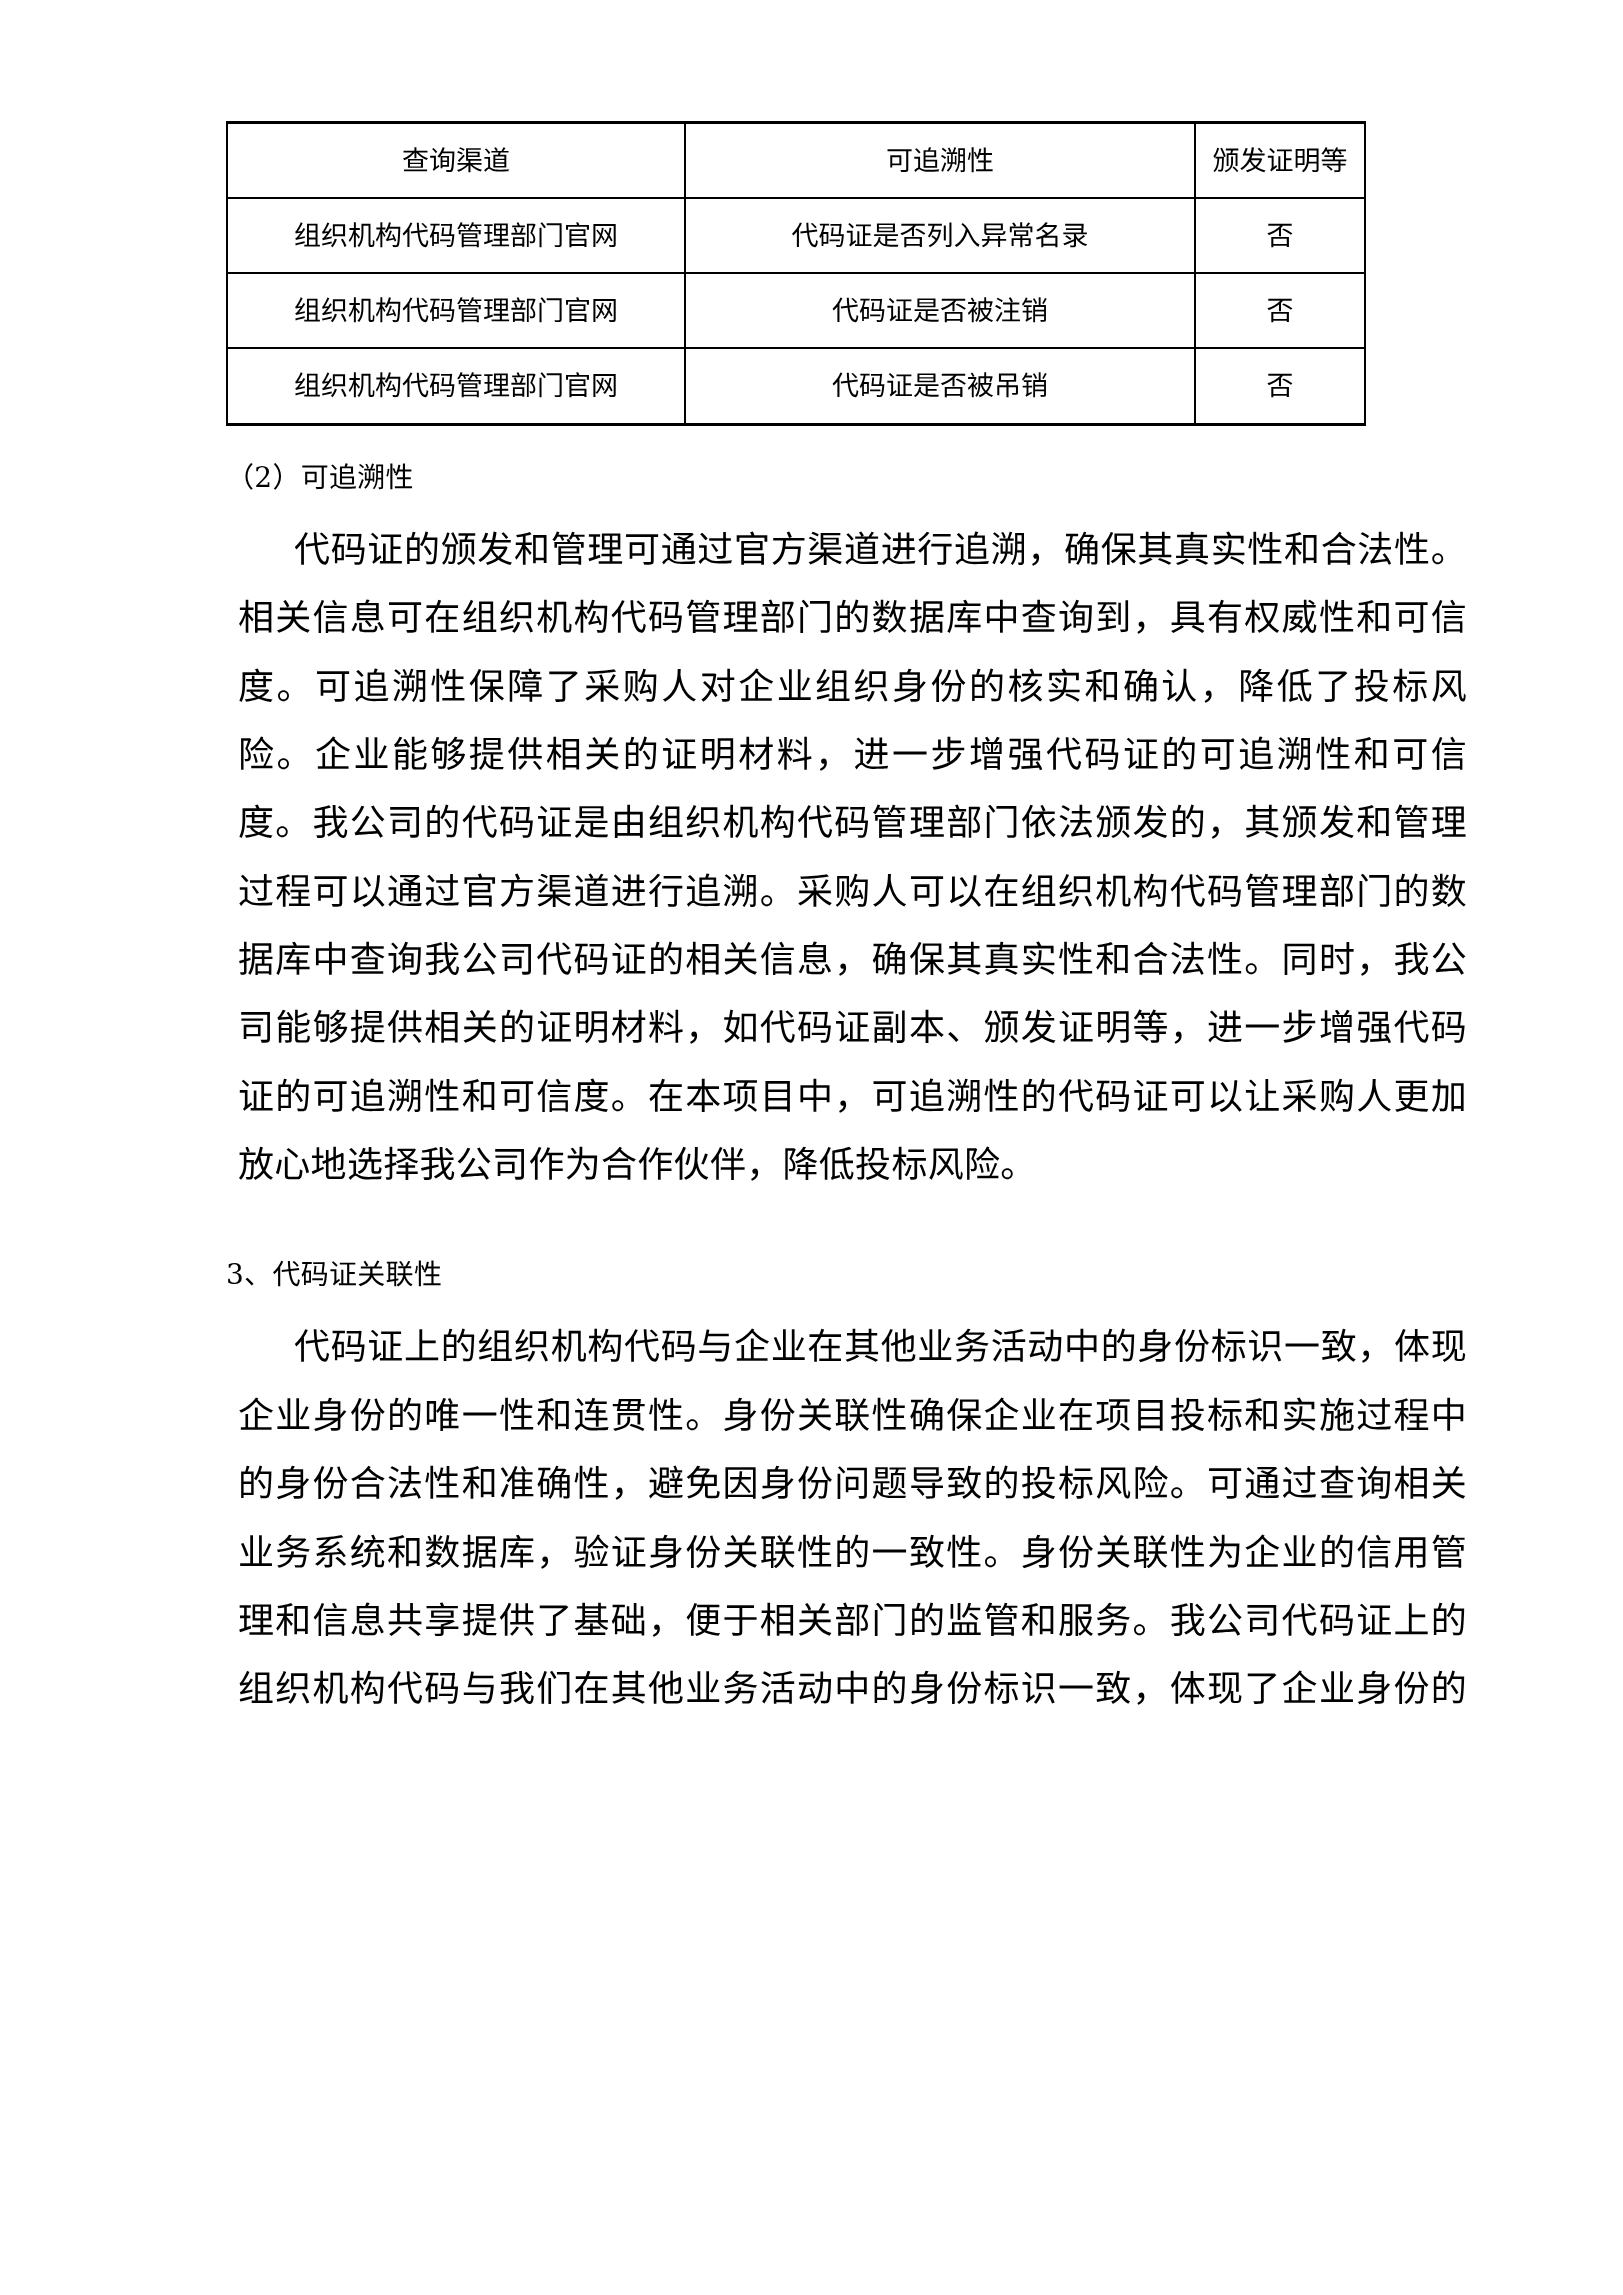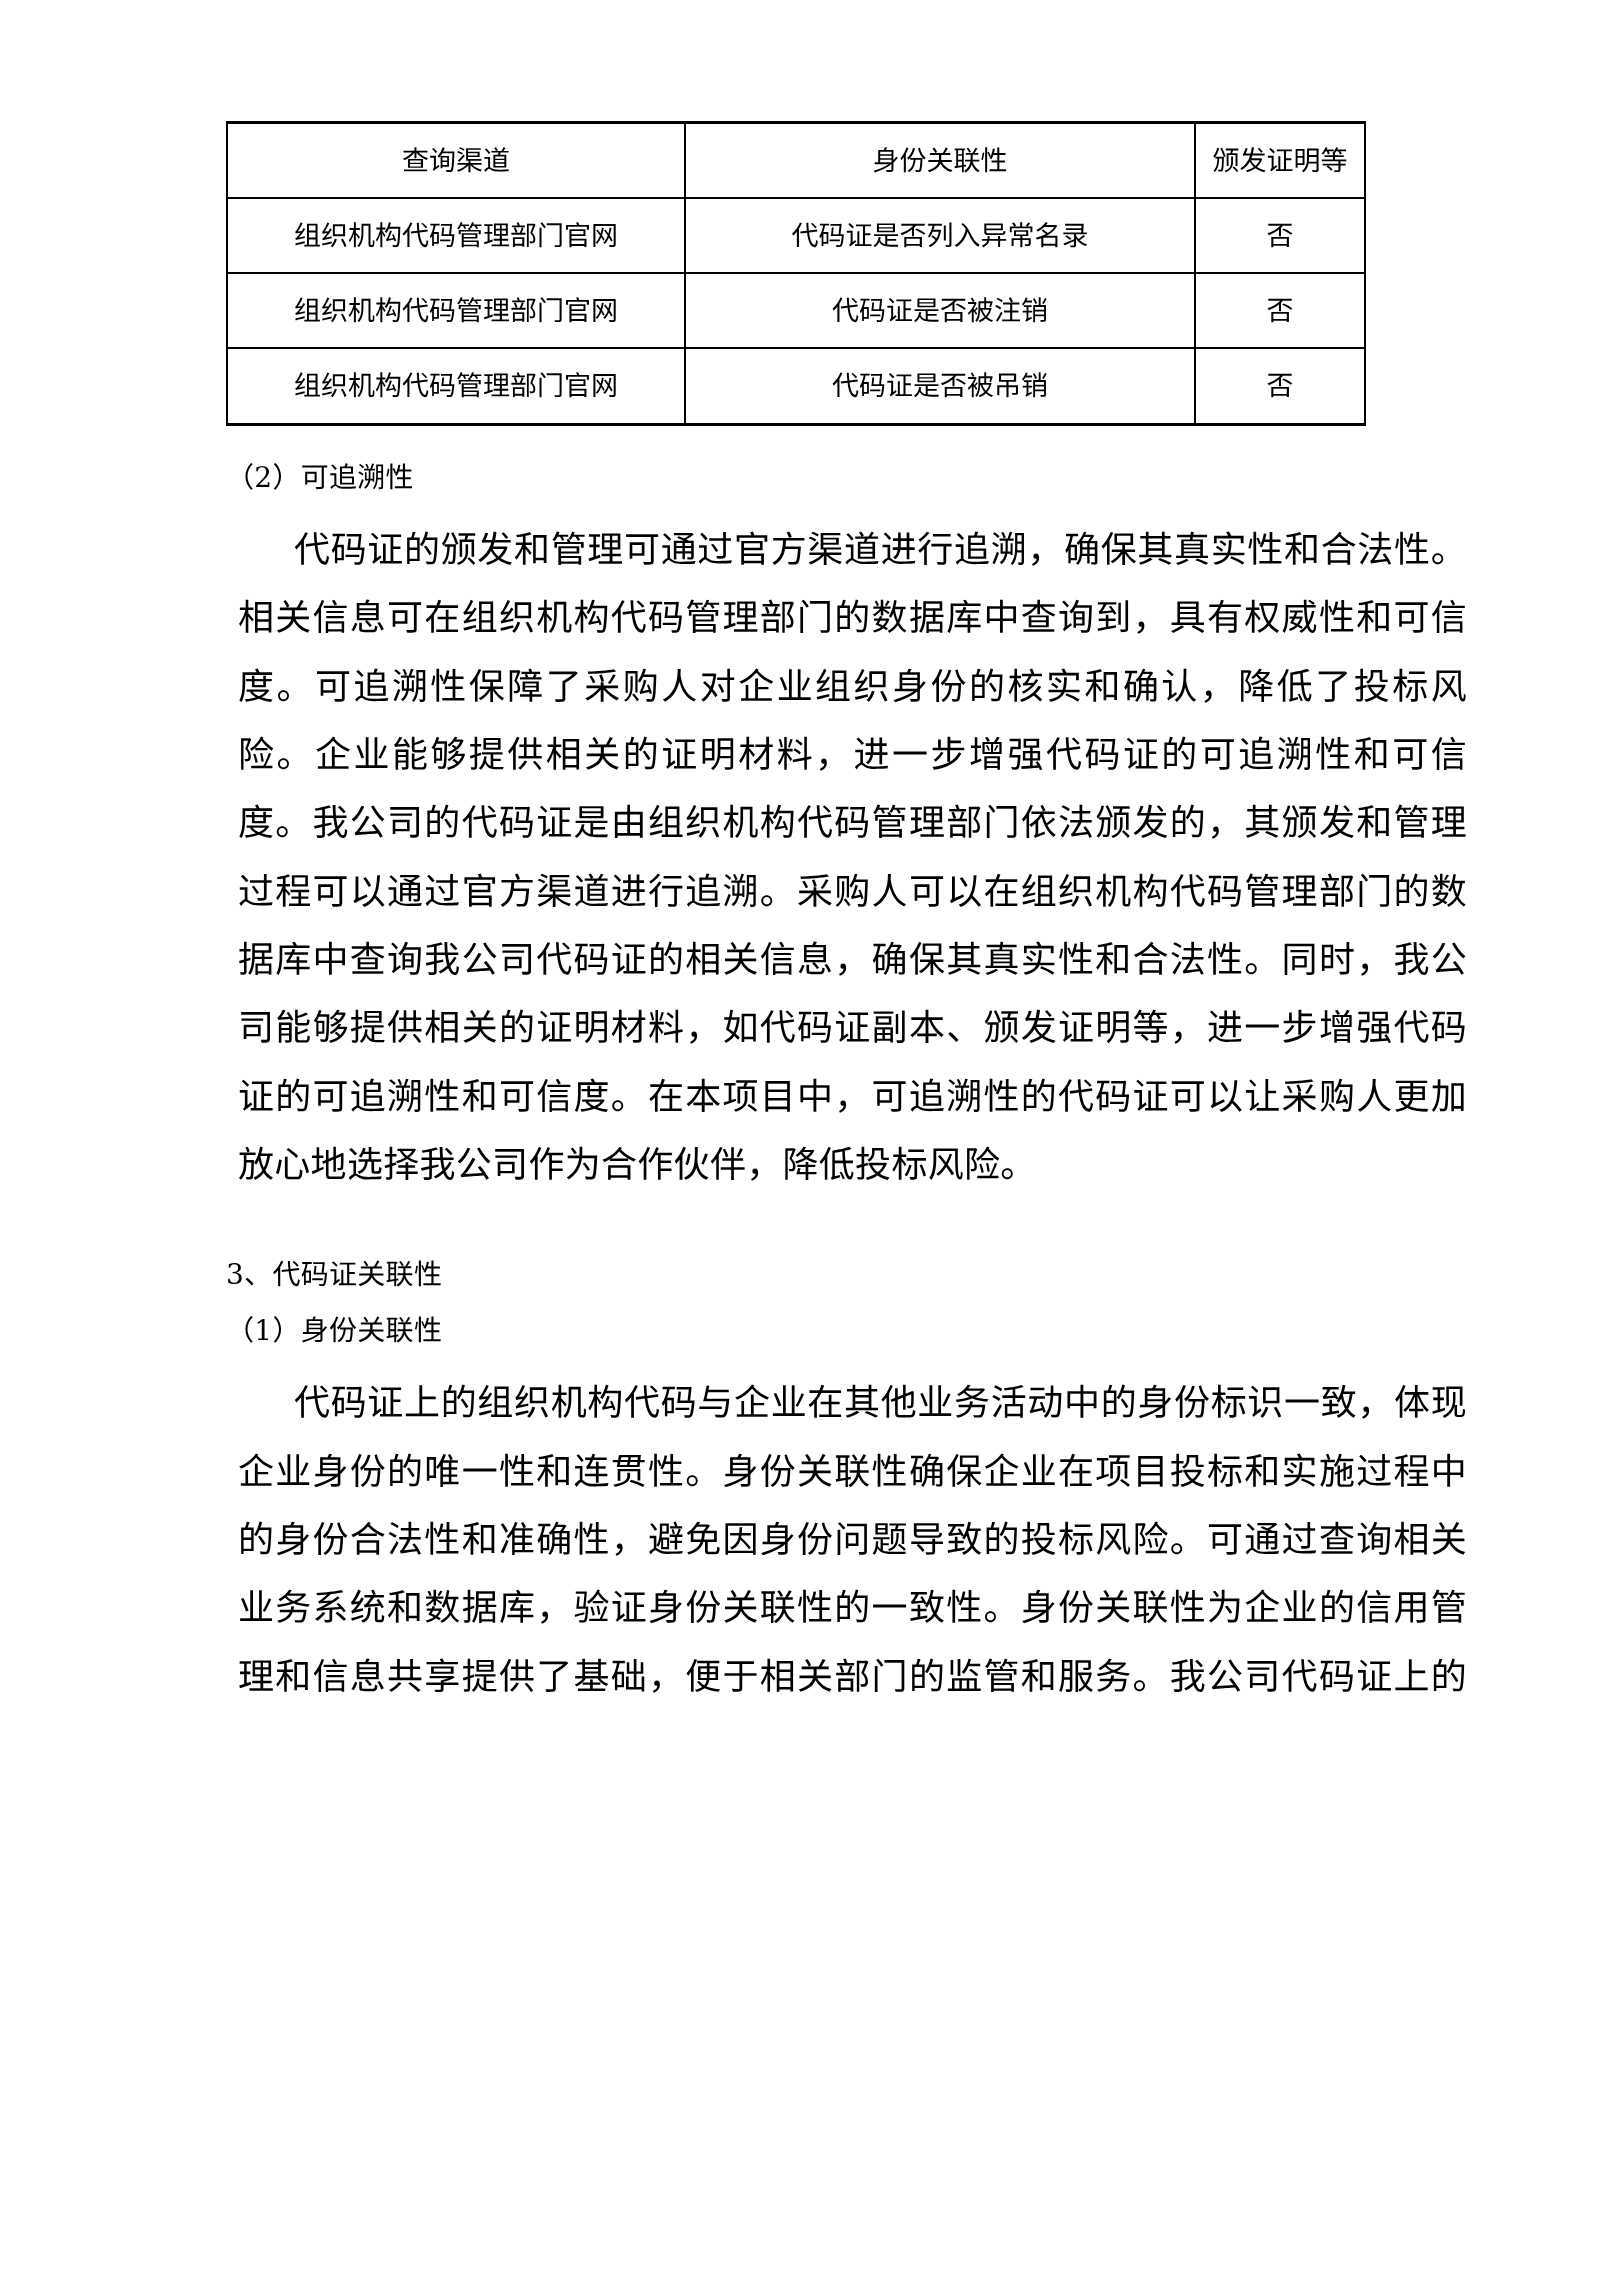--- a/index.html
+++ b/index.html
@@ -86,21 +86,21 @@
 
     <table class="query-table">
       <colgroup>
         <col class="c-channel">
         <col class="c-content">
         <col class="c-result">
       </colgroup>
       <thead>
         <tr>
           <th>查询渠道</th>
-          <th>身份关联性</th>
+          <th>可追溯性</th>
           <th>颁发证明等</th>
         </tr>
       </thead>
       <tbody>
         <tr>
           <td>组织机构代码管理部门官网</td>
           <td>代码证是否列入异常名录</td>
           <td>否</td>
         </tr>
         <tr>
@@ -117,19 +117,18 @@
     </table>
 
     <p class="heading first-after-table">（2）可追溯性</p>
 
     <p class="para">代码证的颁发和管理可通过官方渠道进行追溯，确保其真实性和合法性。相关信息可在组织机构代码管理部门的数据库中查询到，具有权威性和可信度。可追溯性保障了采购人对企业组织身份的核实和确认，降低了投标风险。企业能够提供相关的证明材料，进一步增强代码证的可追溯性和可信度。我公司的代码证是由组织机构代码管理部门依法颁发的，其颁发和管理过程可以通过官方渠道进行追溯。采购人可以在组织机构代码管理部门的数据库中查询我公司代码证的相关信息，确保其真实性和合法性。同时，我公司能够提供相关的证明材料，如代码证副本、颁发证明等，进一步增强代码证的可追溯性和可信度。在本项目中，可追溯性的代码证可以让采购人更加放心地选择我公司作为合作伙伴，降低投标风险。</p>
 
     <div class="spacer-md"></div>
 
     <p class="heading">3、代码证关联性</p>
 
-    <p class="heading tight">（1）身份关联性</p>
 
     <p class="para">代码证上的组织机构代码与企业在其他业务活动中的身份标识一致，体现企业身份的唯一性和连贯性。身份关联性确保企业在项目投标和实施过程中的身份合法性和准确性，避免因身份问题导致的投标风险。可通过查询相关业务系统和数据库，验证身份关联性的一致性。身份关联性为企业的信用管理和信息共享提供了基础，便于相关部门的监管和服务。我公司代码证上的组织机构代码与我们在其他业务活动中的身份标识一致，体现了企业身份的唯一性和连贯性。在项目投标和实施过程中，准确的身份标识非常重要，能够确保我们的身份合法性和准确性，避免因身份问题导致的投标风险。采购人可以通过查询相关业务系统和数据库，验证我公司身份关联性的一致性。这种身份关联性也</p>
 
   </div>
 </div>
 
 
 </body></html>

